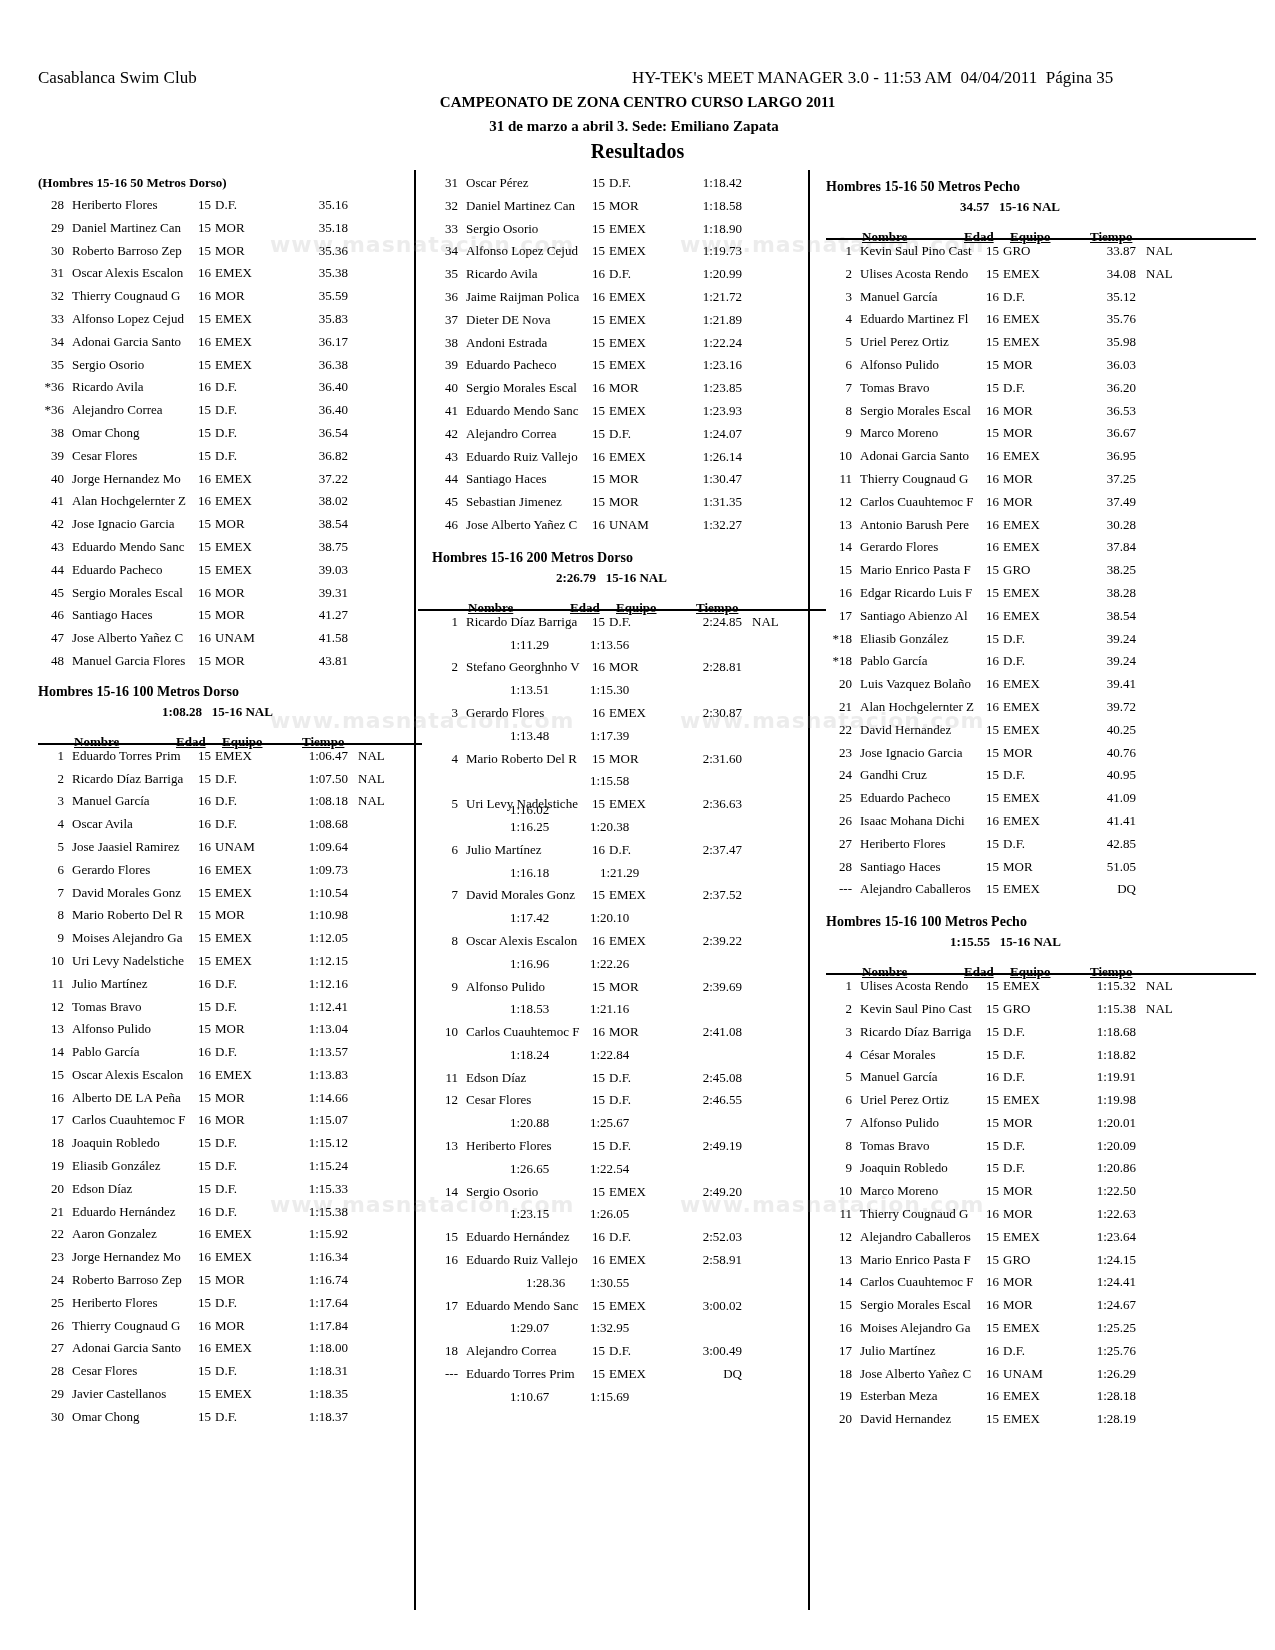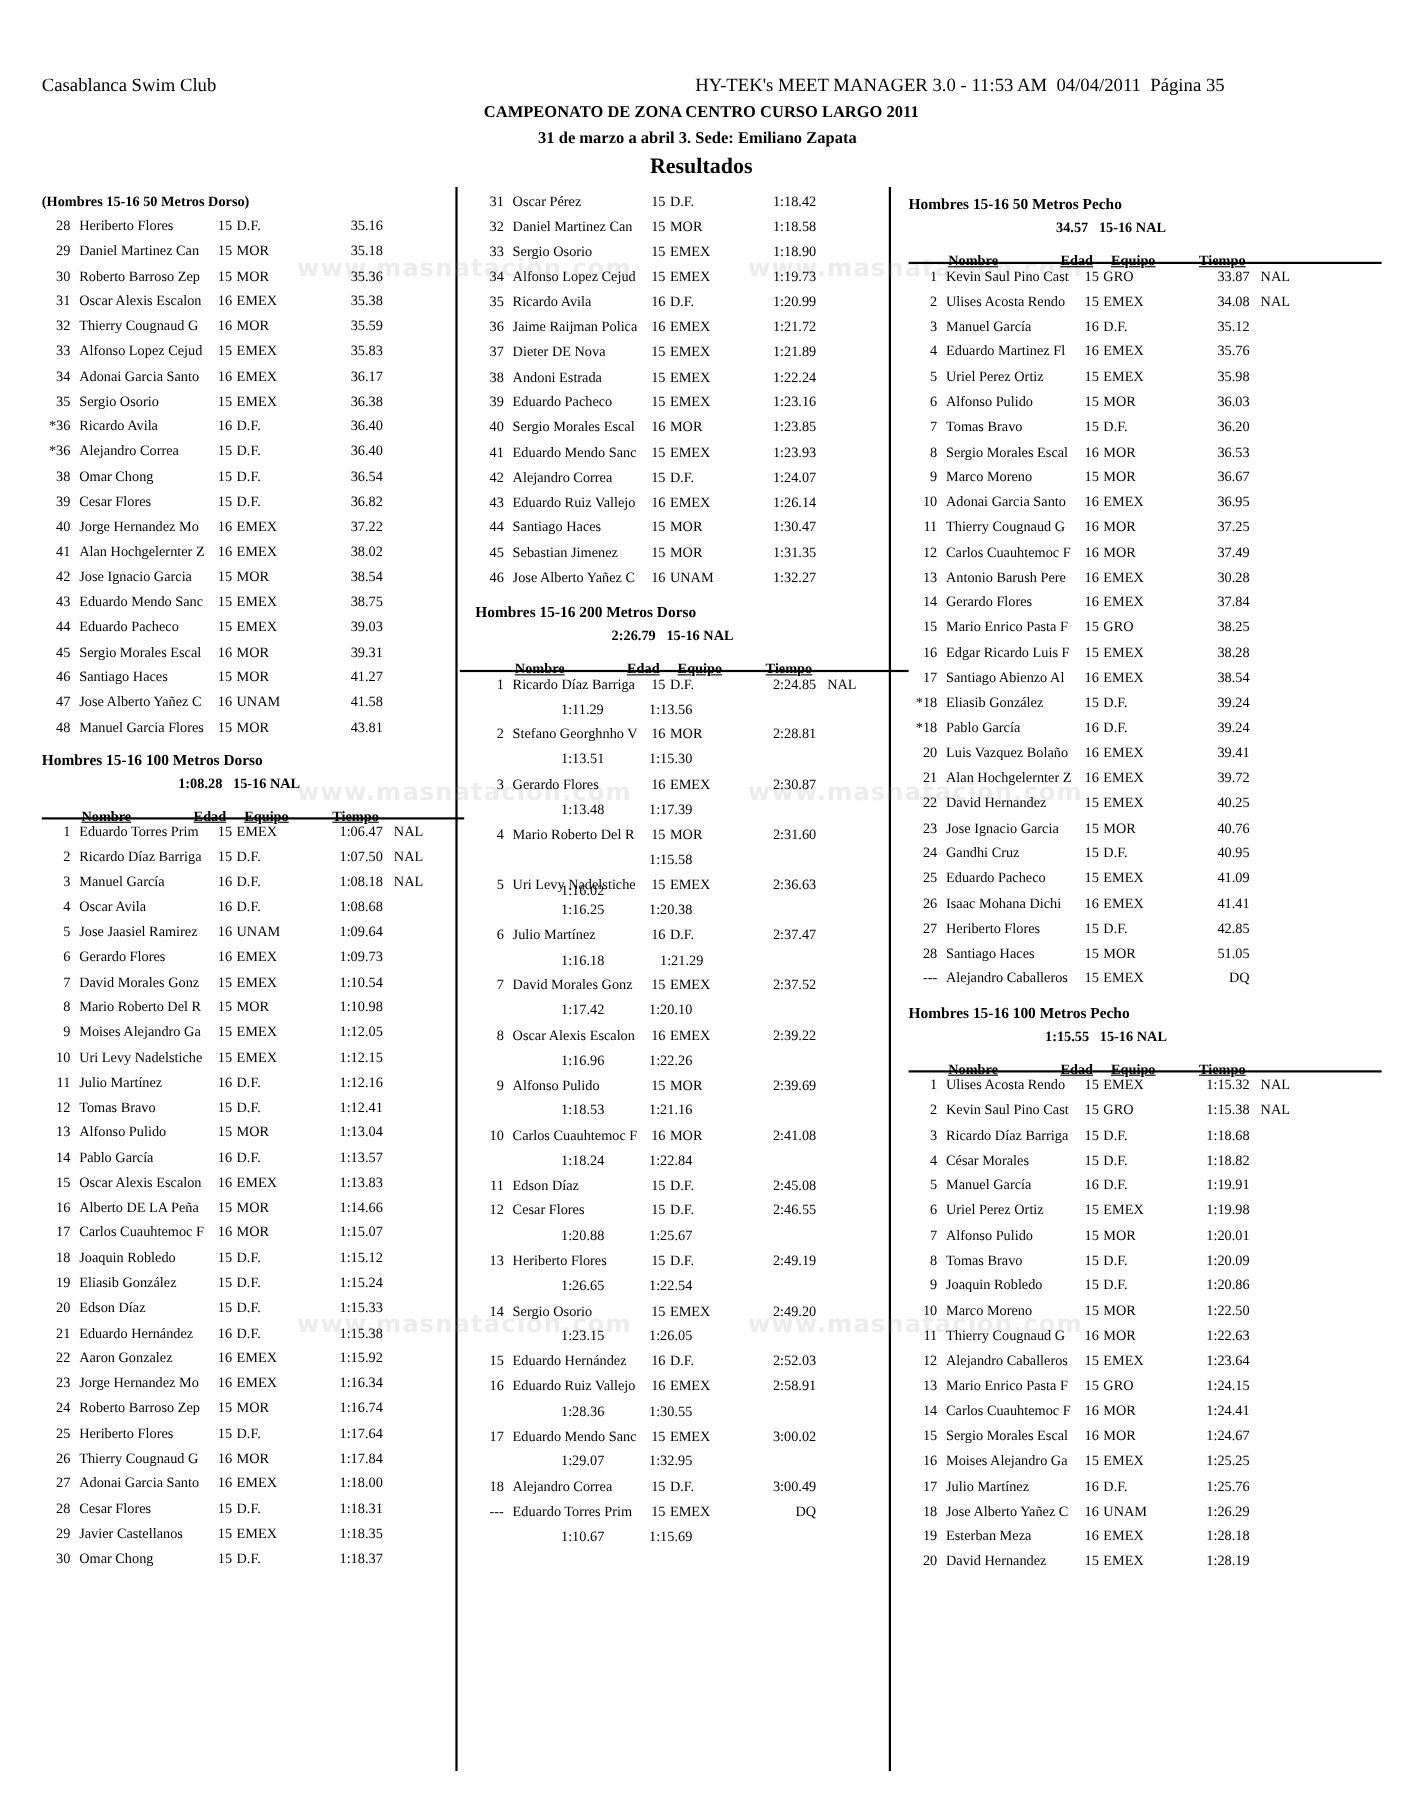--- a/index.html
+++ b/index.html
@@ -783,21 +783,21 @@
     </div>
     <div class="row">
       <span class="place">16</span>
       <span class="name">Eduardo Ruiz Vallejo</span>
       <span class="age">16</span>
       <span class="team">EMEX</span>
       <span class="time">2:58.91</span>
       <span class="rec"></span>
     </div>
     <div class="split">
-      <span style="left: 78px;">1:28.36</span>
+      <span style="left: 94px;">1:28.36</span>
       <span style="left: 158px;">1:30.55</span>
     </div>
     <div class="row">
       <span class="place">17</span>
       <span class="name">Eduardo Mendo Sanc</span>
       <span class="age">15</span>
       <span class="team">EMEX</span>
       <span class="time">3:00.02</span>
       <span class="rec"></span>
     </div>

